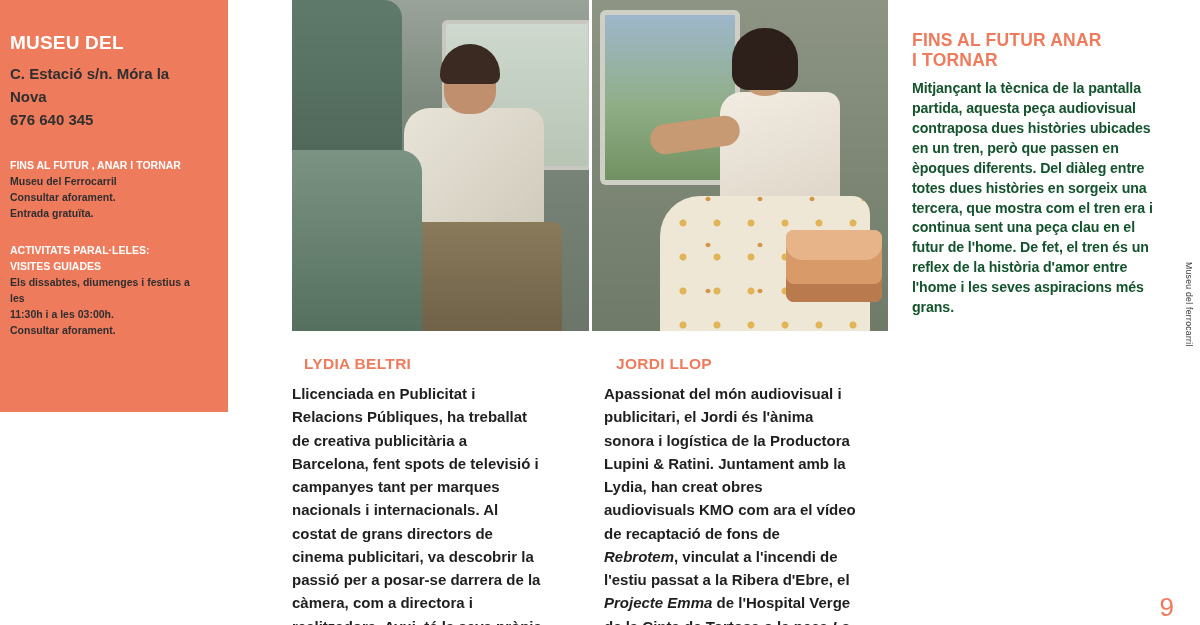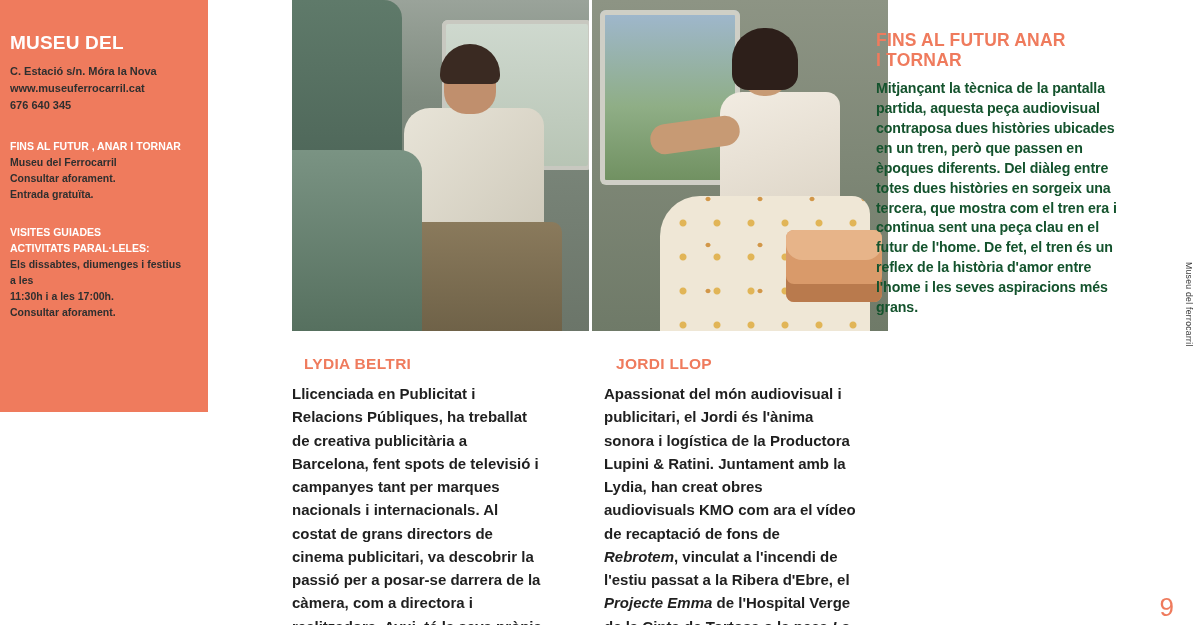--- a/index.html
+++ b/index.html
@@ -12,35 +12,35 @@
   .page {
     position: relative;
     width: 1200px; height: 625px;
     background: #ffffff;
   }
 
   
   .sidebar {
     position: absolute;
     left: 0; top: 0;
-    width: 208px; height: 412px;
+    width: 228px; height: 412px;
     background: #ef7b5d;
     color: #2b2b2b;
     padding: 32px 22px 0 10px;
   }
   .sidebar .museum-title {
     font-size: 19px;
     font-weight: bold;
     line-height: 1.12;
     letter-spacing: 0.2px;
     color: #ffffff;
     margin-bottom: 10px;
   }
   .sidebar .addr-block {
-    font-size: 11px;
+    font-size: 15px;
     font-weight: bold;
     line-height: 1.52;
     color: #2f2f2f;
     margin-bottom: 26px;
   }
   .sidebar .sect {
     font-size: 10.5px;
     font-weight: bold;
     line-height: 1.52;
     color: #2f2f2f;
@@ -197,21 +197,21 @@
   }
   .photo .divider {
     position: absolute; left: 297px; top: 0;
     width: 3px; height: 331px;
     background: #ffffff;
   }
 
   
   .right-col {
     position: absolute;
-    left: 876px; top: 30px;
+    left: 912px; top: 30px;
     width: 258px;
   }
   .right-col h2 {
     font-size: 17.5px;
     font-weight: bold;
     line-height: 1.15;
     color: #ef7b5d;
     letter-spacing: 0.2px;
     margin-bottom: 9px;
   }
@@ -271,36 +271,35 @@
 
 <div class="page">
 
   <aside class="sidebar">
     <div class="museum-title">
       <div>MUSEU DEL</div>
     </div>
 
     <div class="addr-block">
       <div>C. Estació s/n. Móra la Nova</div>
-      <div>www.museuferrocarril.cat</div>
       <div>676 640 345</div>
     </div>
 
     <div class="sect">
       <div class="hl">FINS AL FUTUR , ANAR I TORNAR</div>
       <div>Museu del Ferrocarril</div>
       <div>Consultar aforament.</div>
       <div>Entrada gratuïta.</div>
     </div>
 
     <div class="sect">
+      <div class="hl">ACTIVITATS PARAL·LELES:</div>
       <div class="hl">VISITES GUIADES</div>
-      <div class="hl">ACTIVITATS PARAL·LELES:</div>
       <div>Els dissabtes, diumenges i festius a les</div>
-      <div>11:30h i a les 17:00h.</div>
+      <div>11:30h i a les 03:00h.</div>
       <div>Consultar aforament.</div>
     </div>
   </aside>
 
   <figure class="photo">
     <div class="half left-half">
       <div class="bg"></div>
       <div class="wall"></div>
       <div class="window"></div>
       <div class="seat-back"></div>

